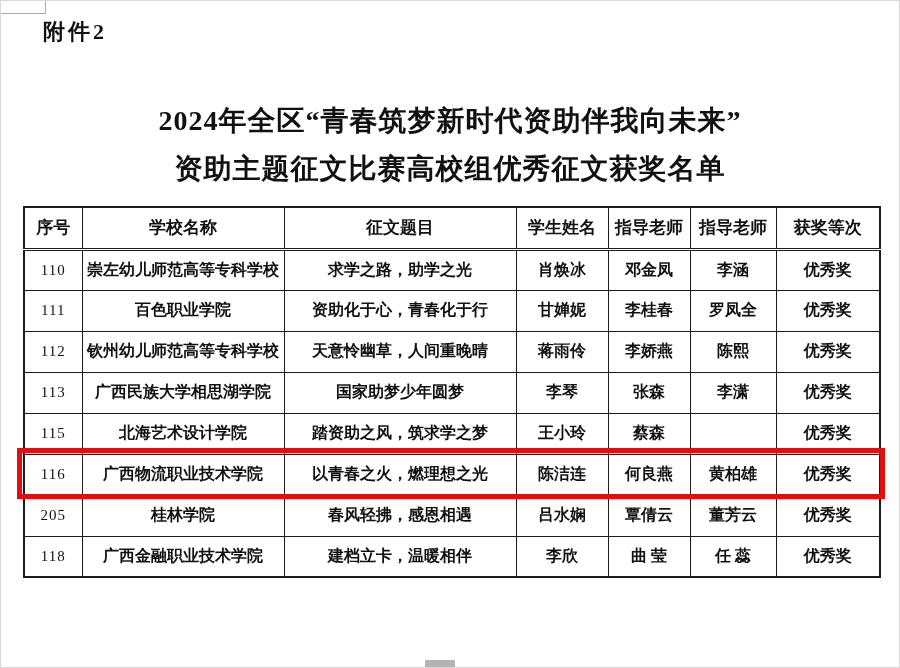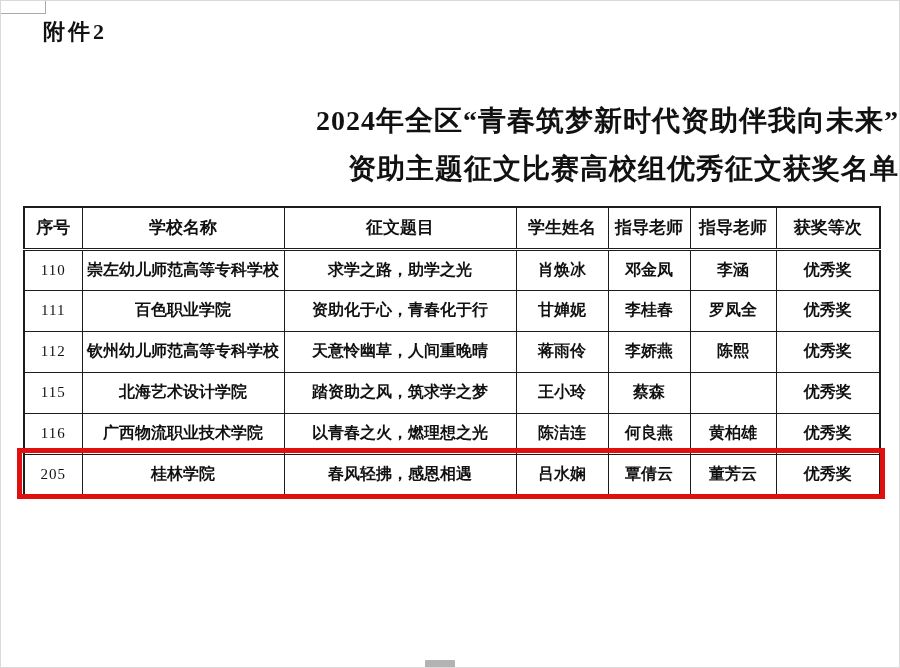--- a/index.html
+++ b/index.html
@@ -25,21 +25,21 @@
     left: 42px; top: 16px;
     font-size: 22px;
     font-weight: bold;
     letter-spacing: 3px;
     text-align: right;
   }
   .doc-title {
     position: absolute;
     left: 0; top: 96px;
     width: 100%;
-    text-align: right;
+    text-align: center;
     font-weight: bold;
     font-size: 28px;
     line-height: 48px;
     letter-spacing: 1px;
   }
   .table-wrap {
     position: absolute;
     left: 22px; top: 205px;
     width: 856px;
   }
@@ -143,20 +143,29 @@
         <tr>
           <td class="cell-no">112</td>
           <td>钦州幼儿师范高等专科学校</td>
           <td>天意怜幽草，人间重晚晴</td>
           <td>蒋雨伶</td>
           <td>李娇燕</td>
           <td>陈熙</td>
           <td>优秀奖</td>
         </tr>
         <tr>
+          <td class="cell-no">113</td>
+          <td>广西民族大学相思湖学院</td>
+          <td>国家助梦少年圆梦</td>
+          <td>李琴</td>
+          <td>张森</td>
+          <td>李潇</td>
+          <td>优秀奖</td>
+        </tr>
+        <tr>
           <td class="cell-no">115</td>
           <td>北海艺术设计学院</td>
           <td>踏资助之风，筑求学之梦</td>
           <td>王小玲</td>
           <td>蔡森</td>
           <td></td>
           <td>优秀奖</td>
         </tr>
         <tr>
           <td class="cell-no">116</td>
@@ -169,18 +178,27 @@
         </tr>
         <tr>
           <td class="cell-no">205</td>
           <td>桂林学院</td>
           <td>春风轻拂，感恩相遇</td>
           <td>吕水娴</td>
           <td>覃倩云</td>
           <td>董芳云</td>
           <td>优秀奖</td>
         </tr>
+        <tr>
+          <td class="cell-no">118</td>
+          <td>广西金融职业技术学院</td>
+          <td>建档立卡，温暖相伴</td>
+          <td>李欣</td>
+          <td>曲 莹</td>
+          <td>任 蕊</td>
+          <td>优秀奖</td>
+        </tr>
       </tbody>
   </table>
 <div class="highlight-overlay" style="border-color: rgb(224, 16, 16); left: -6px; top: 242px; width: 868px; height: 51px;"></div>
   </div>
 
 <div class="bottom-artifact"></div>
 
 </body></html>

